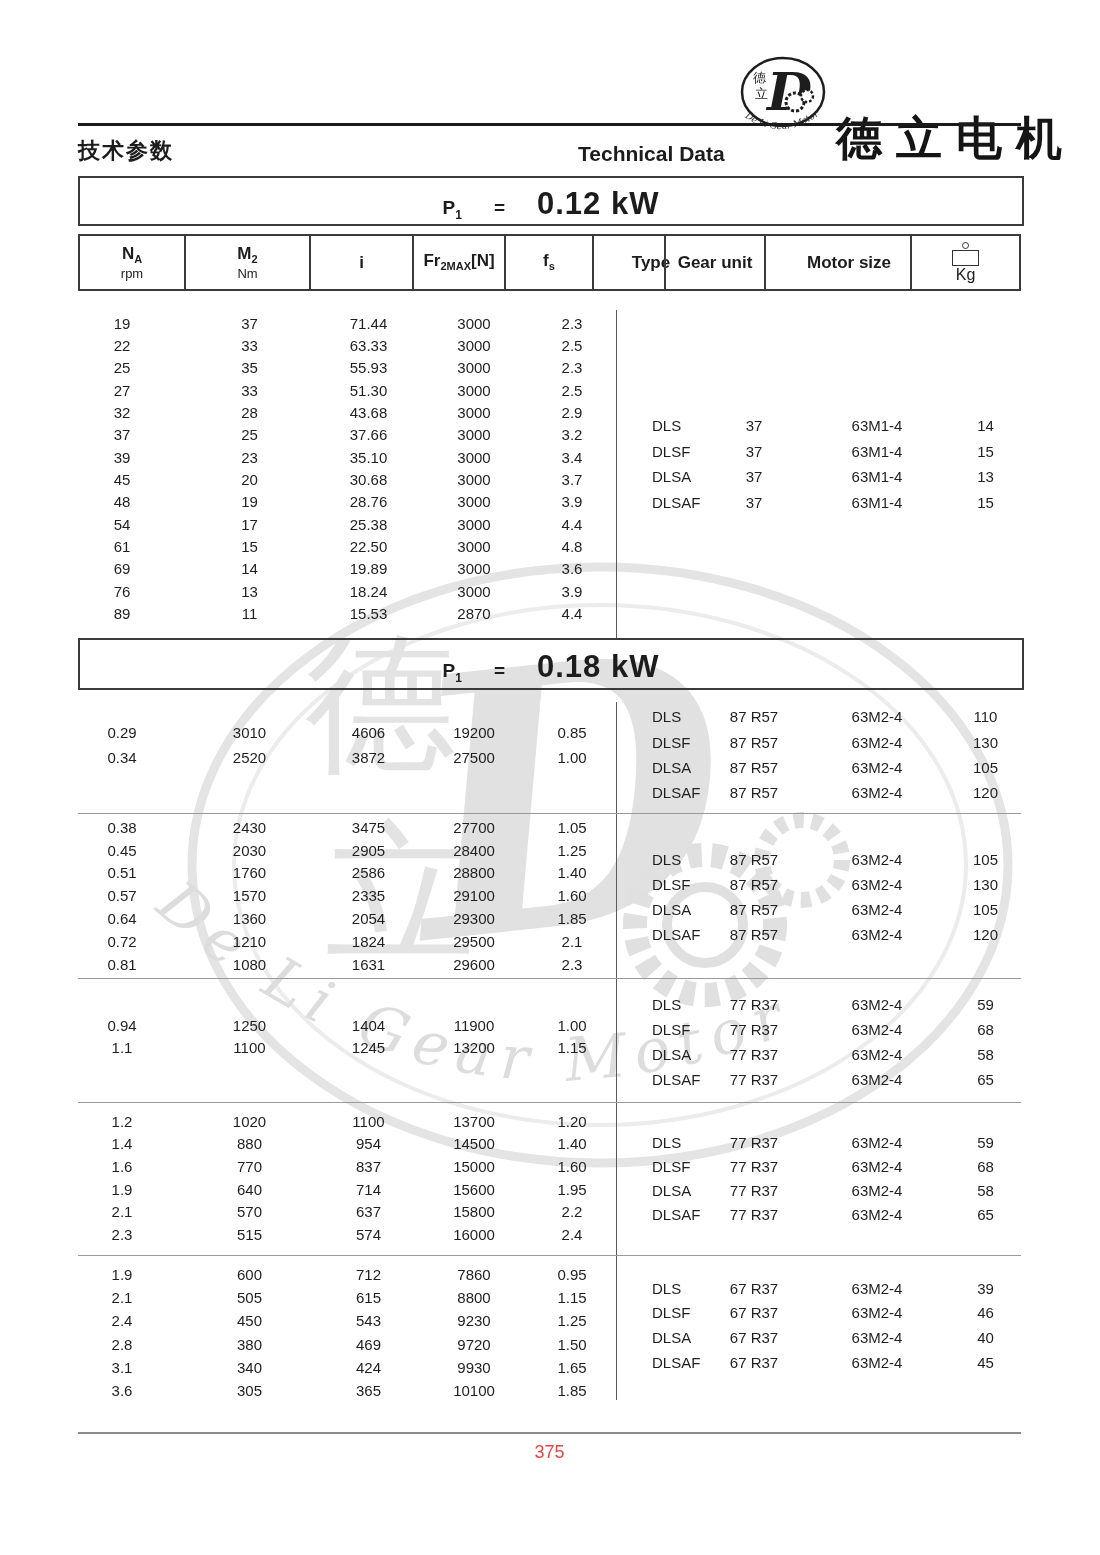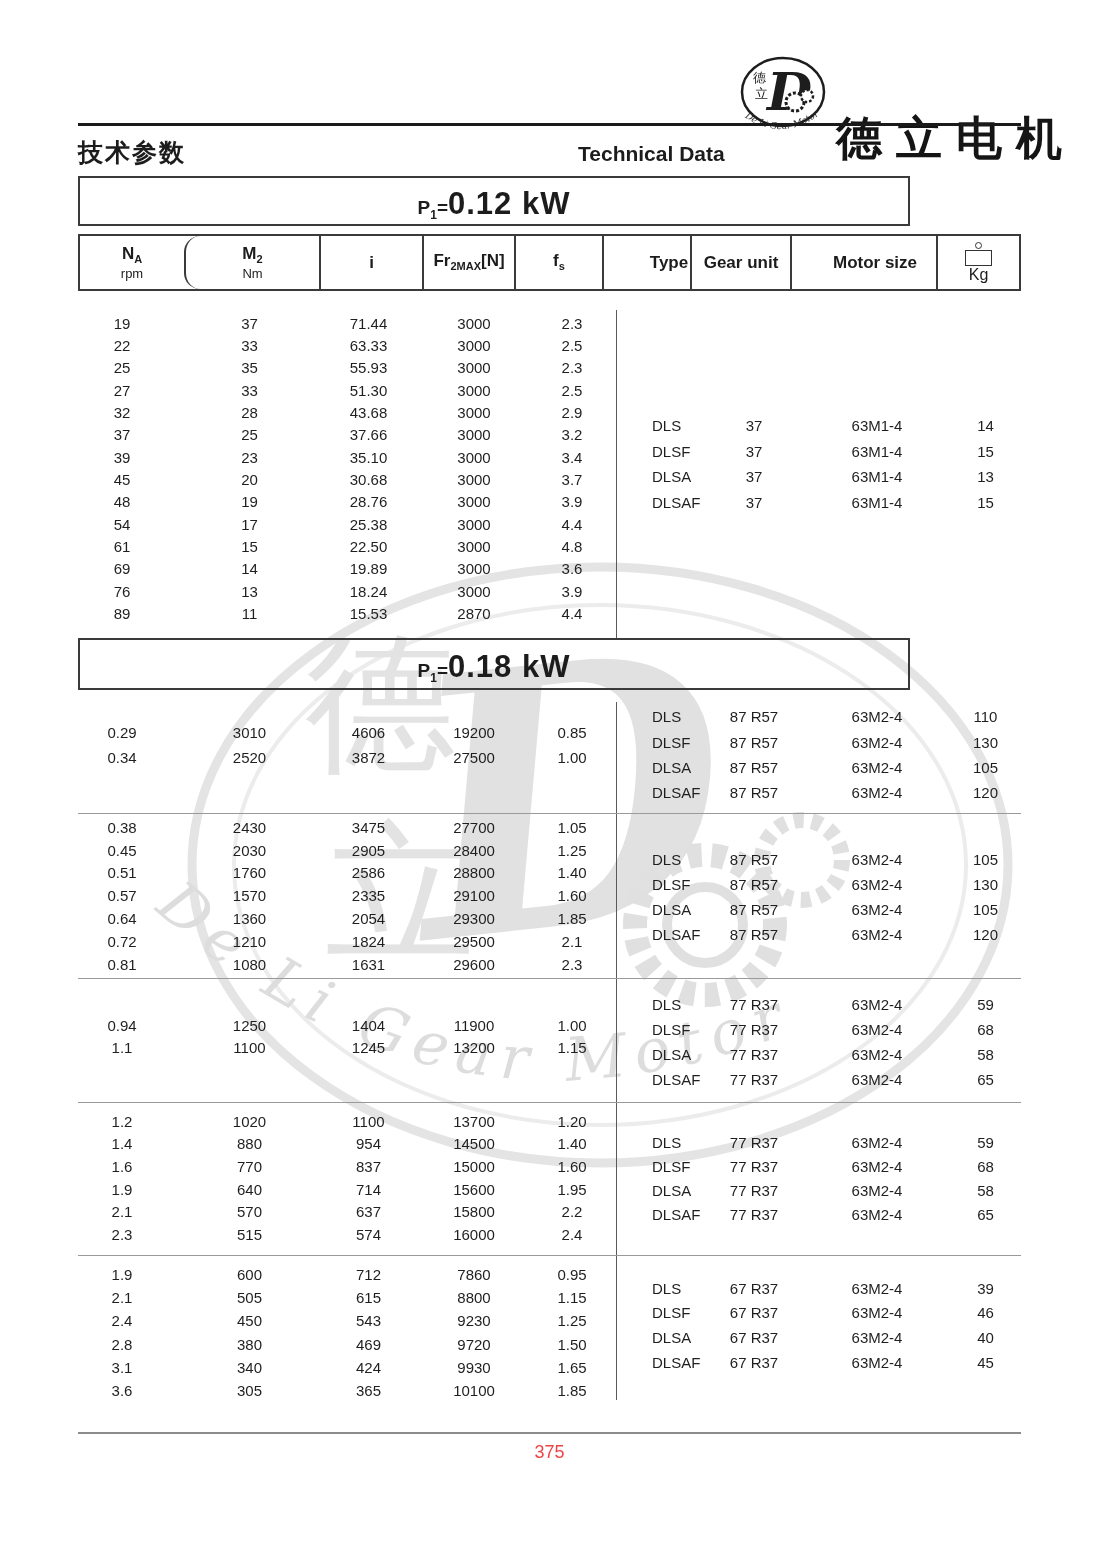--- a/index.html
+++ b/index.html
@@ -7,45 +7,45 @@
         font-family:"Liberation Sans",sans-serif;color:#1c1c1c;overflow:hidden;}
   .page *{box-sizing:border-box;}
   .abs{position:absolute;}
   .wm{position:absolute;left:0;top:0;z-index:0;}
   .content{position:absolute;left:0;top:0;width:1100px;height:1555px;z-index:1;}
 
   
   .brand-cn{left:836px;top:62px;font-family:"DejaVu Serif",serif;font-weight:bold;
             font-size:46px;letter-spacing:14px;color:#151515;margin-top:46px;}
   .top-rule{left:78px;top:123px;width:943px;border-top:3px solid #1a1a1a;height:0;}
-  .title-cn{left:78px;top:136px;font-size:25px;font-weight:bold;letter-spacing:2px;}
+  .title-cn{left:78px;top:136px;font-size:22px;font-weight:bold;letter-spacing:2px;}
   .title-en{left:578px;top:142px;font-size:21px;font-weight:bold;}
 
   
-  .banner{left:78px;width:832px;border:2px solid #3a3a3a;display:flex;
-          align-items:baseline;justify-content:center;background:transparent;}
+  .banner{left:78px;width:946px;border:2px solid #3a3a3a;display:flex;
+          align-items:baseline;justify-content:center;background:transparent;gap:32px;}
   .banner .bp{font-size:19px;font-weight:bold;}
   .banner .bp sub{font-size:12px;}
   .banner .beq{font-size:19px;font-weight:bold;}
   .banner .bv{font-size:31px;font-weight:bold;letter-spacing:1px;}
   .banner1{top:176px;height:50px;padding-top:8px;}
   .banner2{top:638px;height:52px;padding-top:9px;}
 
   
   .htable{left:78px;top:234px;width:943px;height:57px;border:2px solid #3a3a3a;
           display:flex;align-items:stretch;}
   .hcell{border-left:2px solid #3a3a3a;display:flex;flex-direction:column;
          align-items:center;justify-content:center;line-height:1.05;}
   .hcell:first-child{border-left:none;}
   .h-main{font-size:17px;font-weight:bold;}
   .h-main sub{font-size:11px;font-weight:bold;}
   .h-sub{font-size:10px;font-weight:bold;}
   .h-unit{font-size:13px;font-weight:normal;margin-top:1px;}
-  .hc0{width:104px;} .hc1{width:135px;border-radius:16px;} .hc2{width:103px;} .hc3{width:92px;}
-  .hc4{width:88px;}  .hc5{width:88px;padding-left:44px;}  .hc6{width:100px;} .hc7{width:146px;padding-left:22px;}
+  .hc0{width:104px;} .hc1{width:125px;} .hc2{width:103px;} .hc3{width:92px;}
+  .hc4{width:88px;}  .hc5{width:72px;padding-left:44px;}  .hc6{width:100px;} .hc7{width:146px;padding-left:22px;}
   .hc8{flex:1;}
   .kg-icon{display:flex;flex-direction:column;align-items:center;margin-bottom:1px;}
   .kg-knob{width:7px;height:7px;border:1.5px solid #333;border-radius:50%;margin-bottom:1px;}
   .kg-body{width:27px;height:16px;border:1.5px solid #333;background:transparent;}
   .kg-label{font-size:16px;}
 
   
   .section{left:78px;width:943px;}
   .sec1{top:296px;height:342px;}
   .sec2{top:690px;height:743px;}

